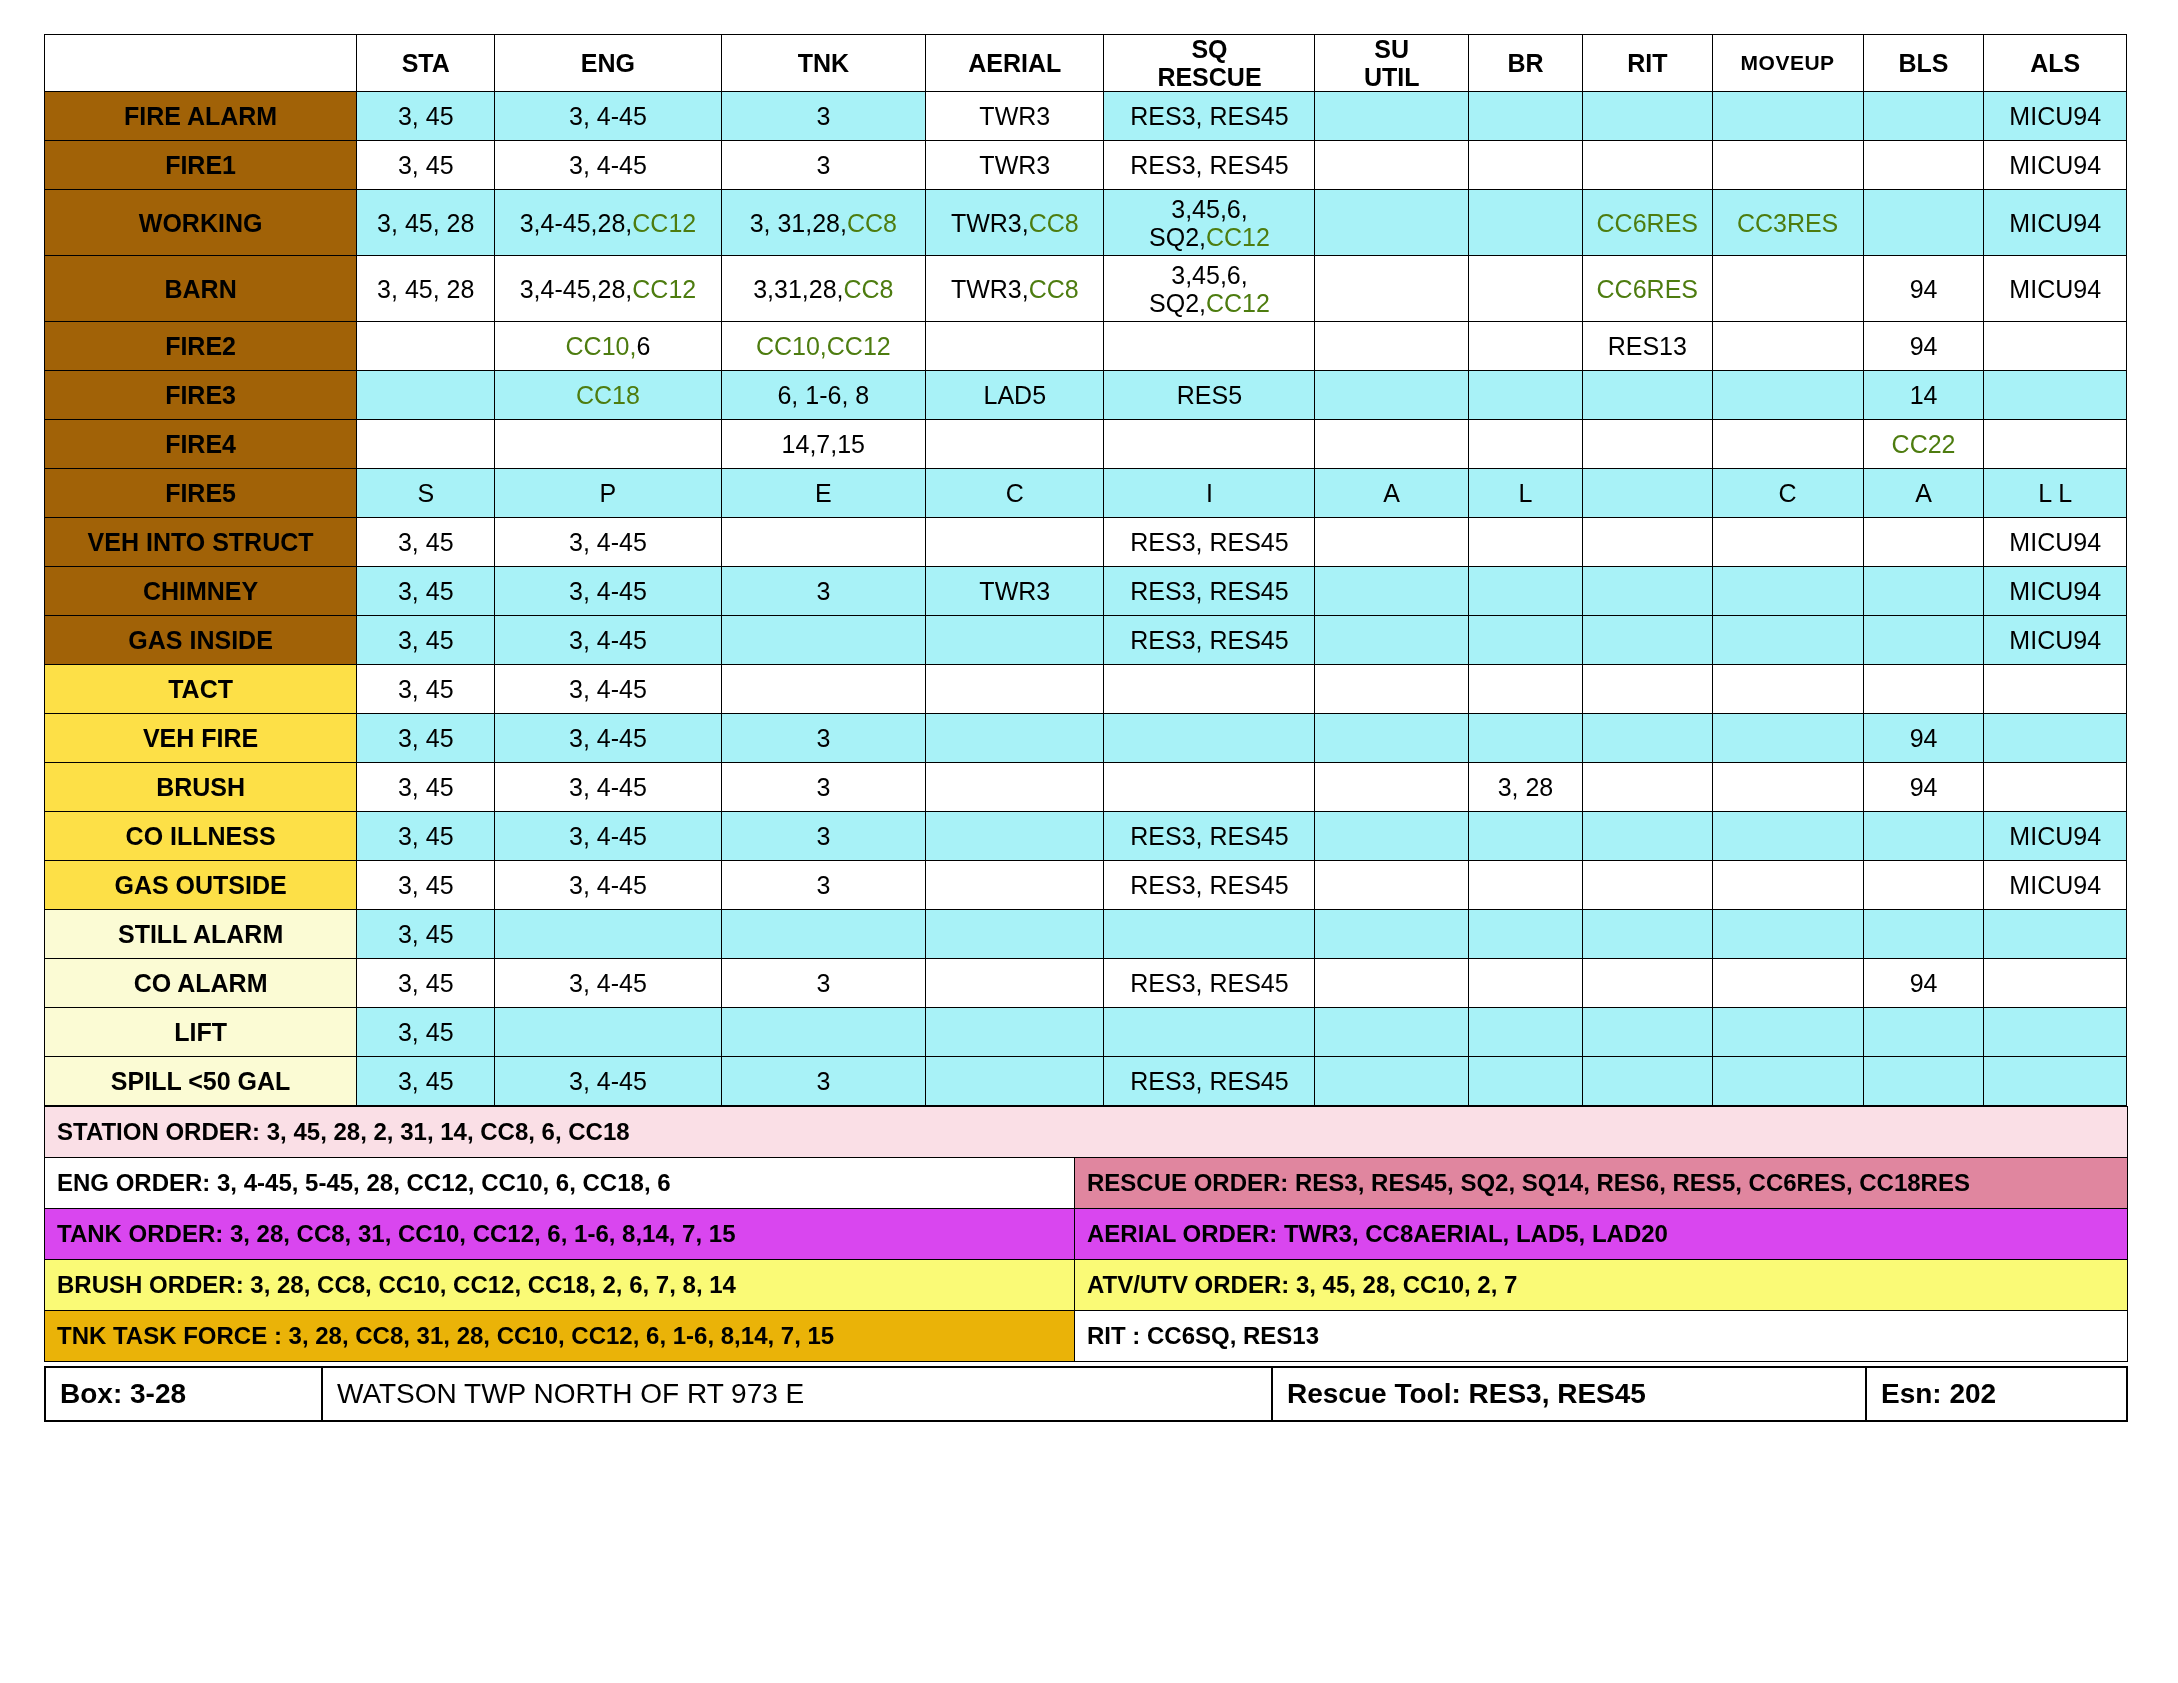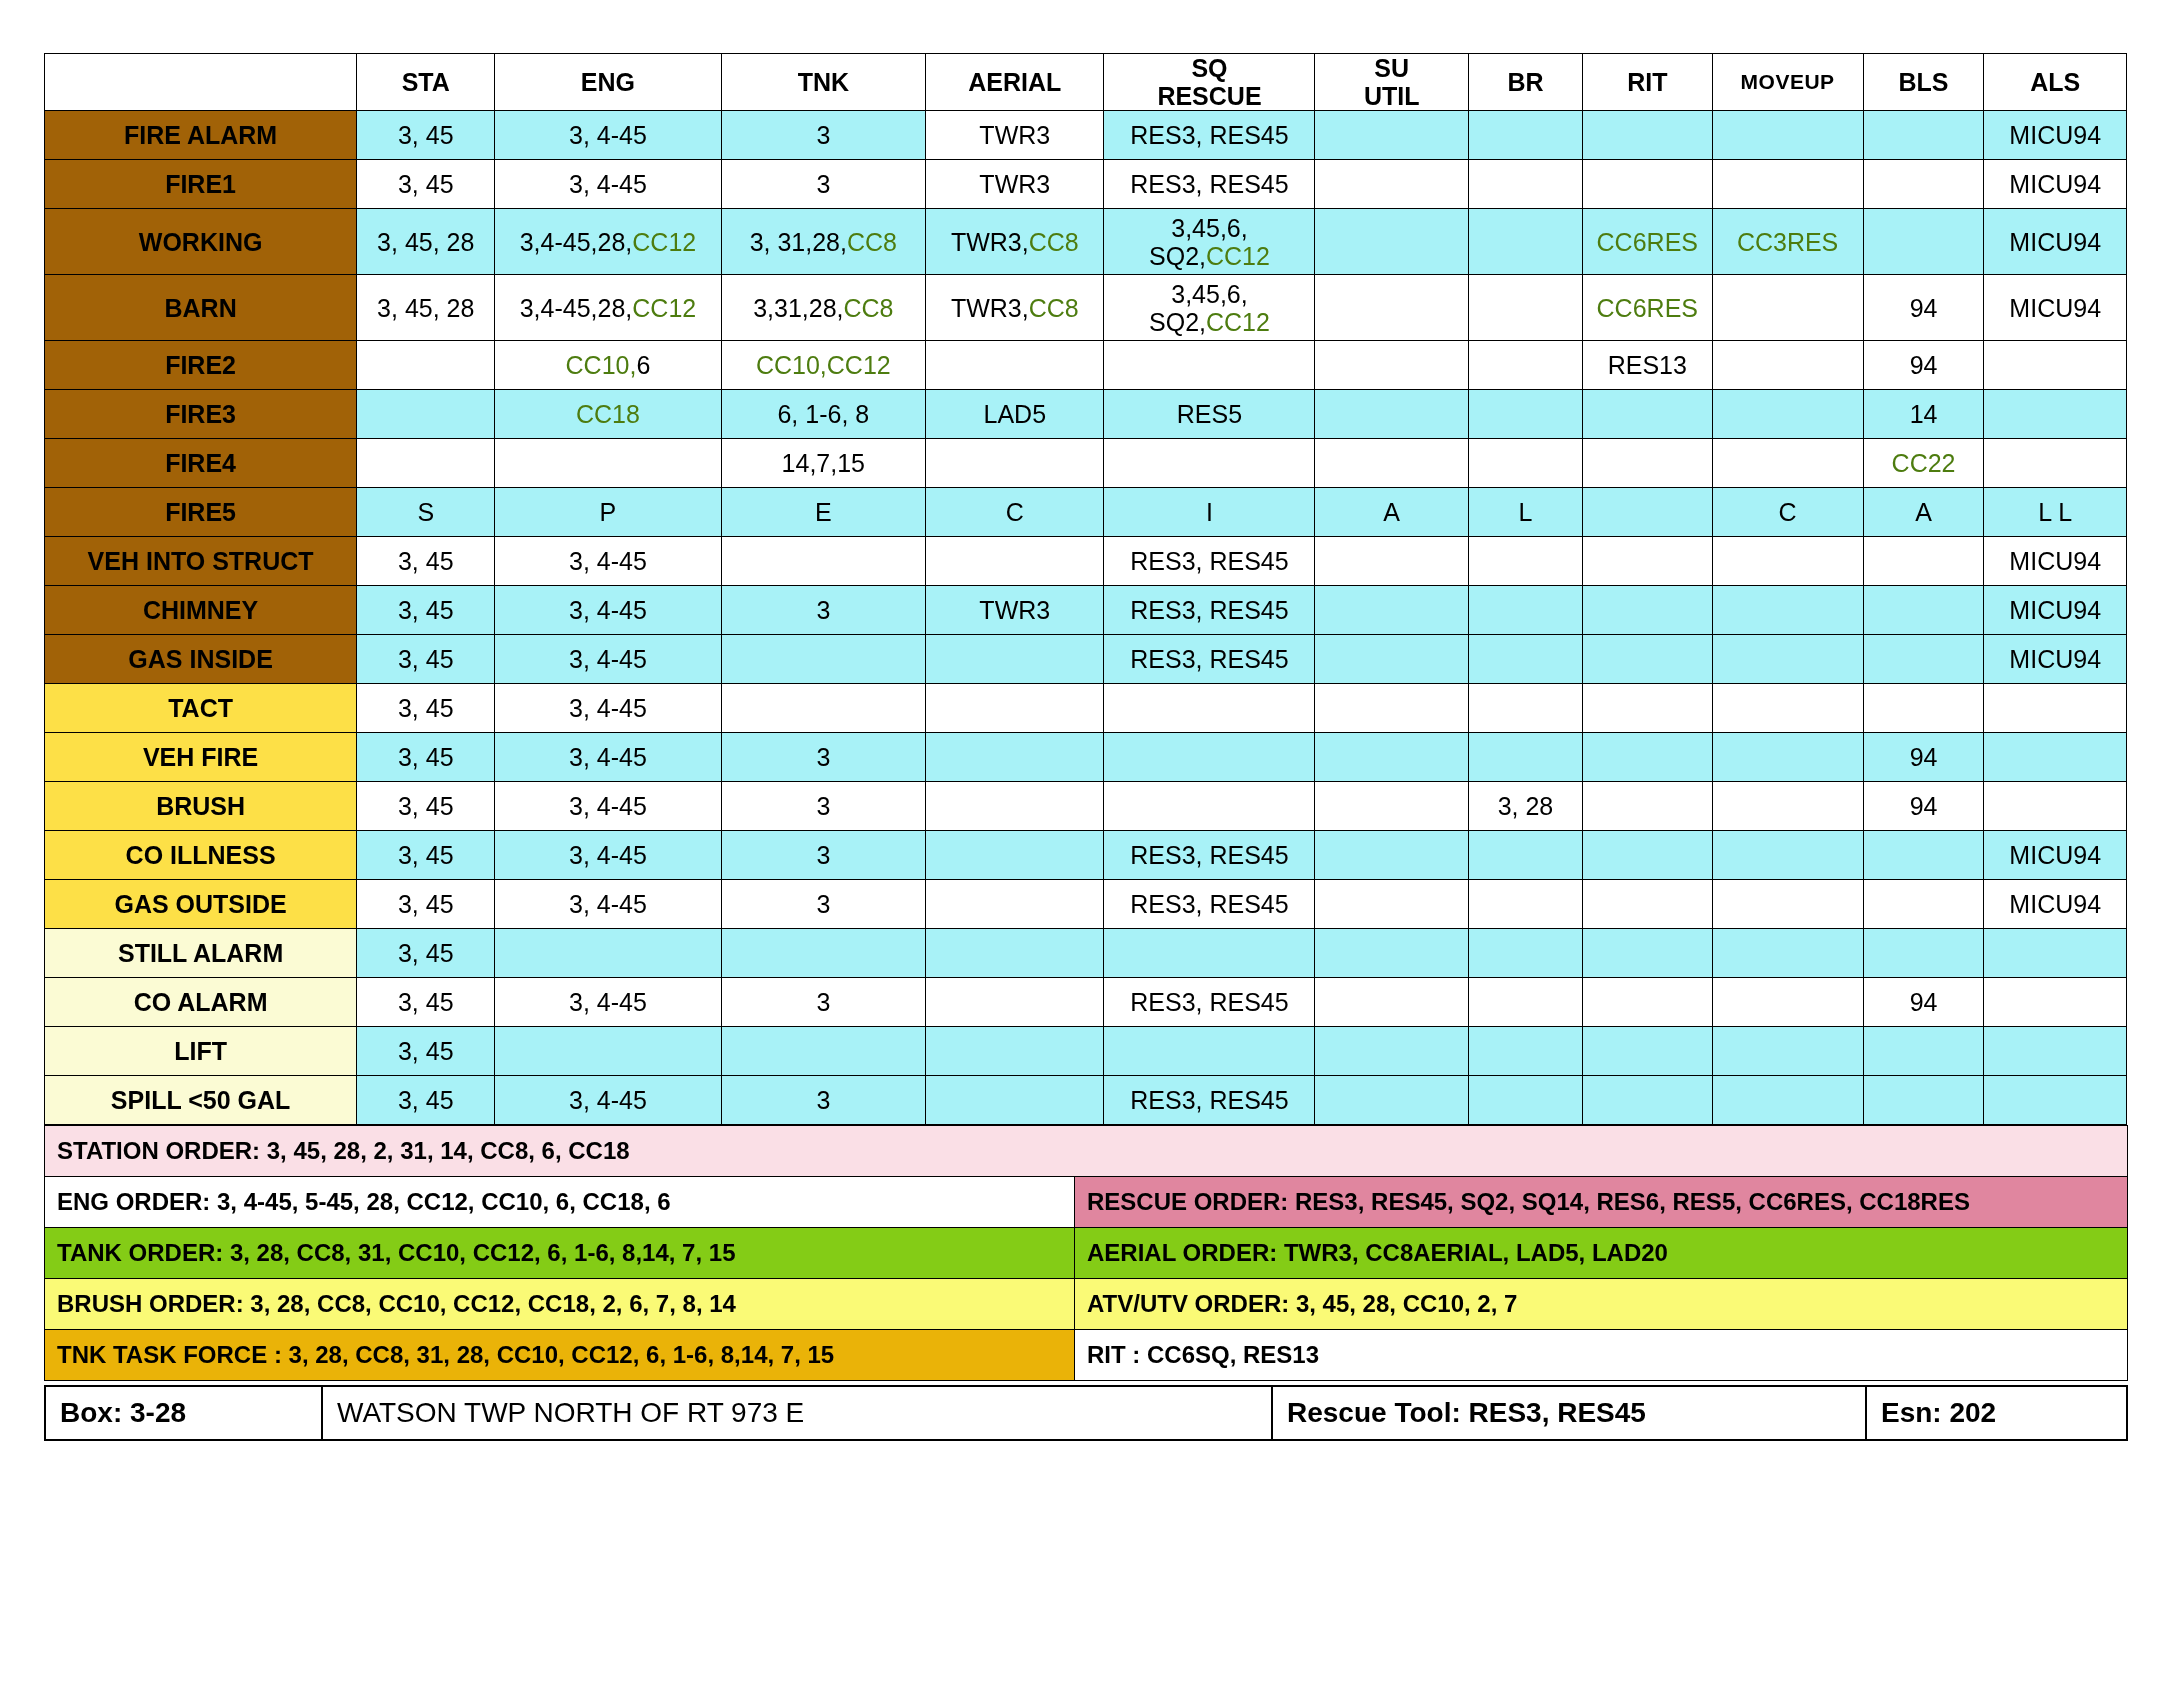--- a/index.html
+++ b/index.html
@@ -12,21 +12,21 @@
     height: 1683px;
     font-family: "Liberation Sans", sans-serif;
     color: #000000;
     overflow: hidden;
   }
   .page {
     position: relative;
     width: 2178px;
     height: 1683px;
     box-sizing: border-box;
-    padding: 53px 44px 0 44px;
+    padding: 34px 44px 0 44px;
   }
   table.run-card {
     border-collapse: collapse;
     table-layout: fixed;
     width: 2083px;
   }
   table.run-card td, table.run-card th {
     border: 1.5px solid #000000;
     padding: 0;
     text-align: center;
@@ -90,21 +90,21 @@
     font-size: 24px;
     font-weight: bold;
     padding: 6px 10px 6px 12px;
     text-align: left;
     height: 38px;
     vertical-align: middle;
     overflow: hidden;
   }
   .ord-pink-light { background: #fadfe6; }
   .ord-pink-dark  { background: #e0869f; }
-  .ord-yellow-l   { background: #84cc16; }
+  .ord-yellow-l   { background: #d946ef; }
   .ord-yellow     { background: #fafa76; }
   .ord-cyan       { background: #eab308; }
   .ord-white      { background: #ffffff; }
 
   
   table.footer {
     border-collapse: collapse;
     table-layout: fixed;
     width: 2083px;
     margin-top: 4px;

